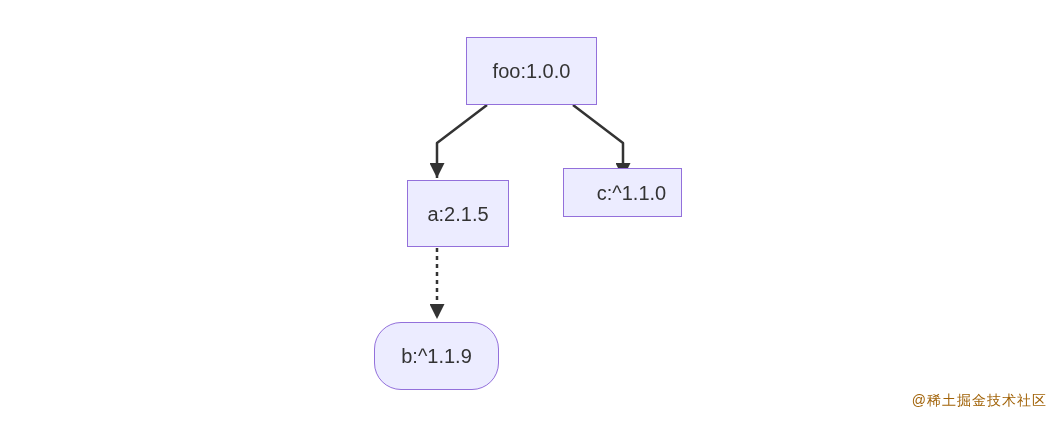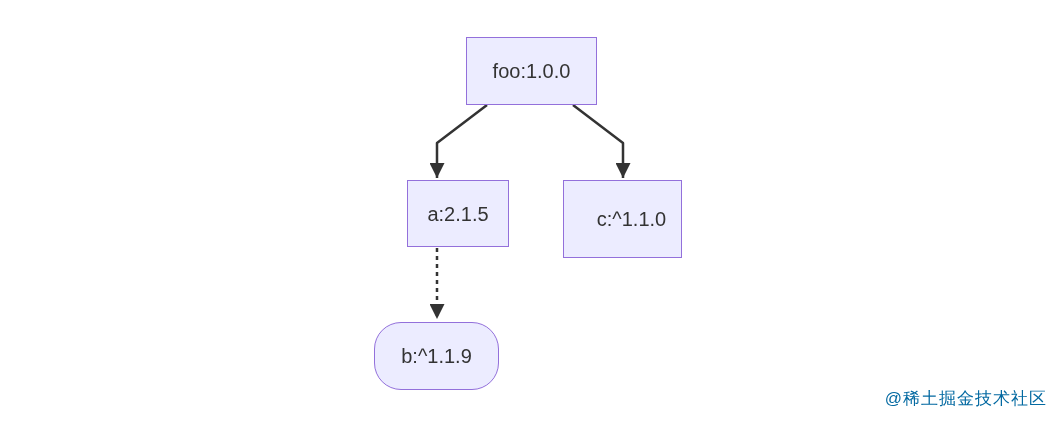--- a/index.html
+++ b/index.html
@@ -42,28 +42,28 @@
     display: flex;
     align-items: center;
     justify-content: center;
     font-size: 20px;
     line-height: 1;
     white-space: nowrap;
     text-align: right;
   }
   .node-foo { left: 466px; top: 37px;  width: 131px; height: 68px; }
   .node-a   { left: 385px; top: 180px; width: 102px; height: 67px; margin-left: 22px; }
-  .node-c   { left: 563px; top: 180px; width: 119px; height: 78px; padding-left: 18px; }
+  .node-c   { left: 563px; top: 168px; width: 119px; height: 49px; padding-left: 18px; }
   .node-b   { left: 374px; top: 322px; width: 125px; height: 68px; border-radius: 27px; }
   .watermark {
     position: absolute;
     right: 16px;
     bottom: 12px;
-    font-size: 17px;
-    color: #0369a1;
+    font-size: 14px;
+    color: #a16207;
     letter-spacing: 1px;
     user-select: none;
   }
 </style>
 </head>
 <body>
 
 <div class="canvas">
 
   <svg class="edges" viewBox="0 0 1063 422" xmlns="http://www.w3.org/2000/svg">

